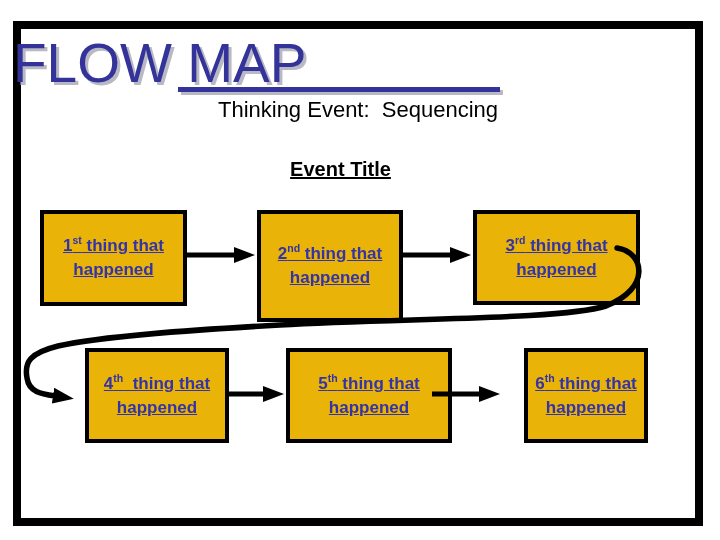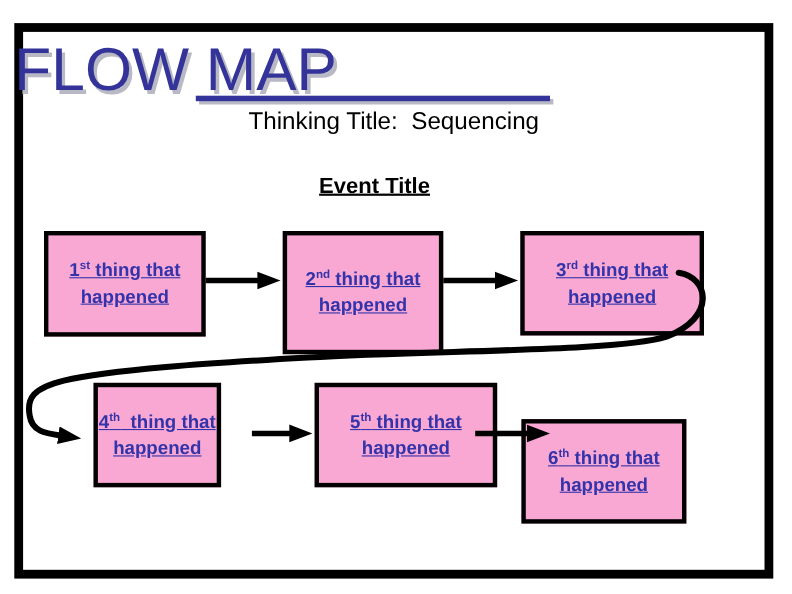--- a/index.html
+++ b/index.html
@@ -30,55 +30,55 @@
     text-align:center;font-size:22px;line-height:26px;color:#000;
     white-space:pre;
   }
   .event-title{
     position:absolute;left:13px;top:157px;width:655px;
     text-align:center;font-size:20px;line-height:25px;font-weight:bold;
     text-decoration:underline;color:#000;
   }
   .fbox{
     position:absolute;border:4px solid var(--stroke,#000);
-    background:#f9a8d4;box-sizing:border-box;
+    background:#eab308;box-sizing:border-box;
     display:flex;align-items:center;justify-content:center;
     text-align:center;
   }
   .bt{
     font-size:17px;font-weight:bold;line-height:24px;
     color:var(--box_text,#3333AA);
     text-decoration:underline;
   }
   .bt sup{font-size:62%;line-height:0;}
   .l1{white-space:pre-wrap;}
   .l2{display:block;}
   .b1{left:40px;top:210px;width:147px;height:96px;}
   .b2{left:257px;top:210px;width:146px;height:112px;}
   .b3{left:473px;top:210px;width:167px;height:95px;}
-  .b4{left:85px;top:348px;width:116px;height:95px;}
+  .b4{left:85px;top:348px;width:144px;height:95px;}
   .b5{left:286px;top:348px;width:166px;height:95px;}
-  .b6{left:474px;top:348px;width:150px;height:95px;margin-top:33px;}
+  .b6{left:524px;top:348px;width:124px;height:95px;}
   svg.arrows{
     position:absolute;left:0;top:0;width:720px;height:540px;
     z-index:5;pointer-events:none;
   }
   svg.arrows line, svg.arrows path.shaft{
     stroke:var(--stroke,#000);fill:none;
   }
   svg.arrows marker path{fill:var(--stroke,#000);}
 </style>
 </head>
 <body style="--title_text: #333399; --title_shadow: #b9b9c6; --box_text: #3333AA; --stroke: #000000; --page_bg: #ffffff;">
 
 <div class="slide-border"></div>
 
 <div class="title">FLOW MAP</div>
 <div class="title-underline"></div>
-<div class="subtitle">Thinking Title:  Sequencing</div>
+<div class="subtitle">Thinking Event:  Sequencing</div>
 <div class="event-title">Event Title</div>
 
 <div class="fbox b1">
   <span class="bt"><span>1</span><sup>st</sup><span class="l1"> thing that</span><span class="l2">happened</span></span>
 </div>
 <div class="fbox b2">
   <span class="bt"><span>2</span><sup>nd</sup><span class="l1"> thing that</span><span class="l2">happened</span></span>
 </div>
 <div class="fbox b3">
   <span class="bt"><span>3</span><sup>rd</sup><span class="l1"> thing that</span><span class="l2">happened</span></span>

